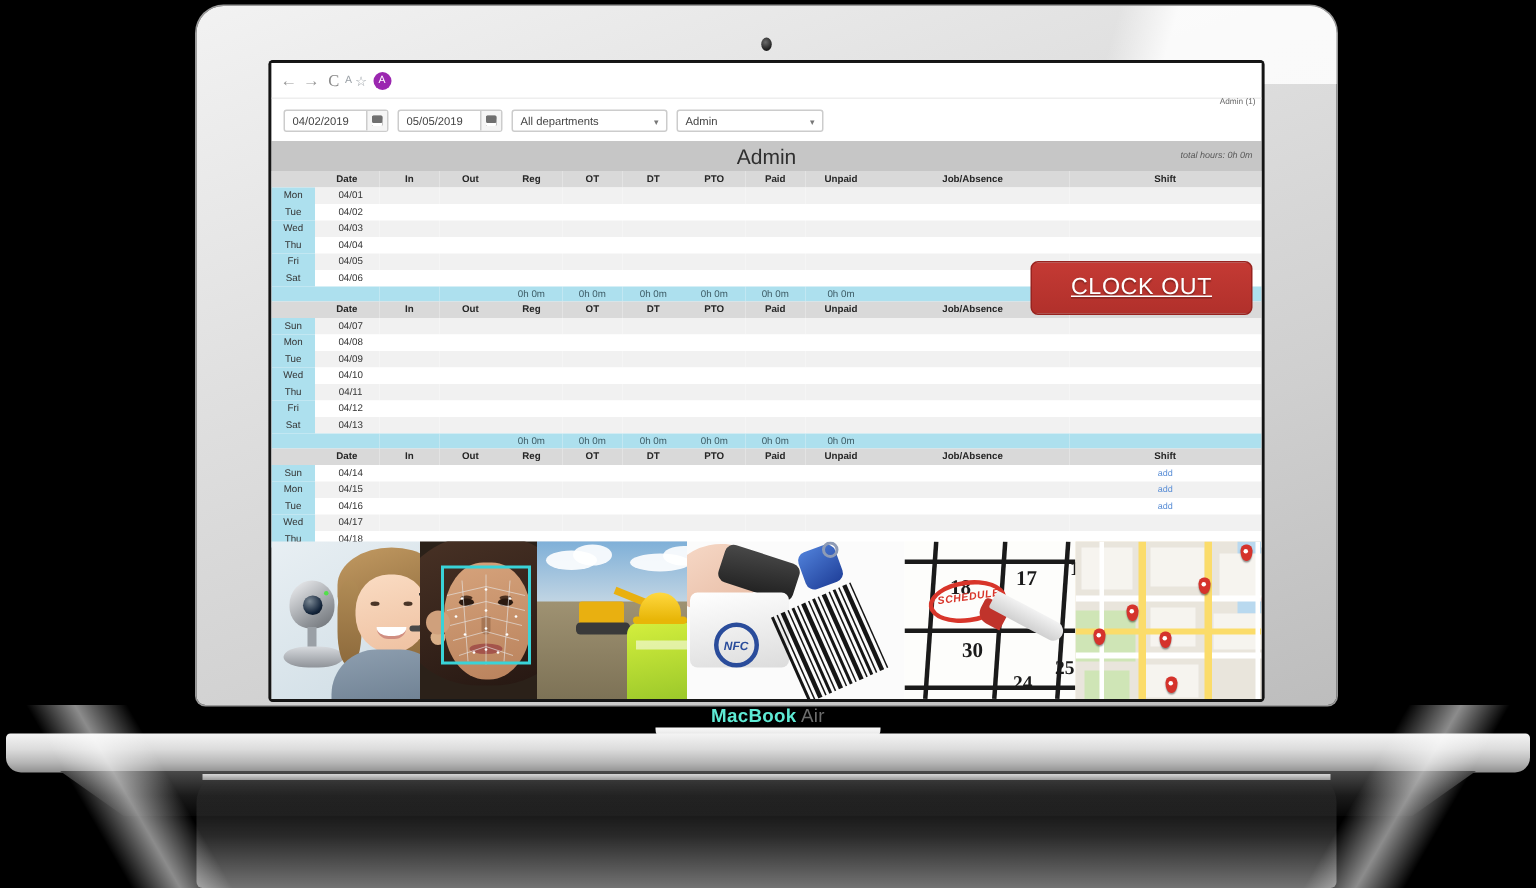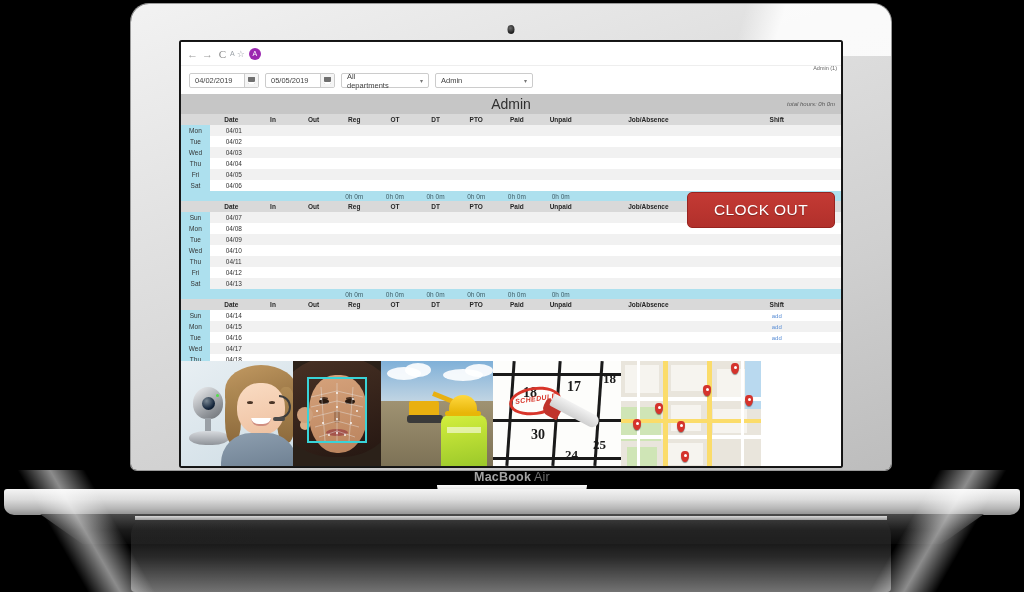--- a/index.html
+++ b/index.html
@@ -34,21 +34,21 @@
     position:absolute; left:48px; top:36px; width:664px; height:428px;
     background:#1b1b1b; border-radius:3px; padding:2px;
     box-shadow: inset 0 0 3px rgba(0,0,0,.8);
   }
   .screen { position:relative; width:100%; height:100%; background:#fff; overflow:hidden; }
 
   .macbook-label {
     position:absolute; left:0; right:0; top:470px; text-align:center;
     font-size:12.5px; color:#6d6d6d; letter-spacing:.2px;
   }
-  .macbook-label b { font-weight:700; color:#a3a3a3; }
+  .macbook-label b { font-weight:700; color:#5eead4; }
 
   .laptop-base {
     position:absolute; left:4px; top:489px; width:1016px; height:26px;
     background: linear-gradient(180deg, #f4f4f4 0%, #dcdcdc 40%, #b6b6b6 75%, #8f8f8f 100%);
     border-radius: 3px 3px 10px 10px;
   }
   .base-notch {
     position:absolute; left:50%; top:485px; transform:translateX(-50%);
     width:150px; height:10px; border-radius:0 0 9px 9px;
     background: linear-gradient(180deg,#fbfbfb,#cdcdcd);
@@ -114,21 +114,21 @@
                border-radius:2px; background:#fff; }
   .dateinput span.v { font-size:7.5px; color:#444; padding:0 5px; display:flex; align-items:center; width:54px; }
   .cal { width:14px; background:#f5f5f5; border-left:1px solid #ccc; display:flex;
          align-items:center; justify-content:center; }
   .cal i { display:block; width:7px; height:7px; background:#6f6f6f; border-radius:1px;
            box-shadow: inset 0 -2px 0 #fff, inset 0 2px 0 #6f6f6f; }
   .selectbox { height:15px; border:1px solid #ccc; border-radius:2px; background:#fff;
                display:flex; align-items:center; justify-content:space-between;
                font-size:7.5px; color:#444; padding:0 5px; }
   .selectbox .caret { font-size:6px; color:#777; }
-  .sel-dept { width:88px;gap:28px; }
+  .sel-dept { width:104px;gap:28px; }
   .sel-user { width:98px; }
 
   
   .titleband { position:relative; background:#c6c6c6; height:20px;
                display:flex; align-items:center; justify-content:center; }
   .titleband .t { font-size:14px; color:#2f2f2f; font-weight:400; }
   .titleband .tot { position:absolute; right:6px; font-size:6px; color:#585858; font-style:italic; }
 
   
   .tblwrap { position:relative; background:#fff; }
@@ -147,21 +147,21 @@
   a.addlink { color:#5b8fd6; text-decoration:none; font-size:6px; }
 
   
   .clockcol { position:absolute; right:6px; top:6px; width:148px; }
   .btn-clock { display:flex; align-items:center; justify-content:center;
                height:36px; border-radius:5px; color:#fff; font-size:15.5px;
                letter-spacing:.4px; font-weight:400; }
   .btn-in  { background:linear-gradient(180deg,#66bb5e,#4fae48); border:1px solid #3f9a39;
              text-shadow:0 1px 1px rgba(0,0,0,.25); }
   .btn-out { background:linear-gradient(180deg,#c43a34,#b1302b); border:1px solid #98231f;
-             margin-top:72px; text-shadow:0 1px 1px rgba(0,0,0,.3); }
+             margin-top:54px; text-shadow:0 1px 1px rgba(0,0,0,.3);text-decoration:underline; }
 
   
   .strip { position:absolute; left:0; bottom:0; width:100%; height:105px; display:flex; }
   .cell { position:relative; overflow:hidden; }
   .c1 { width:112px; background:linear-gradient(150deg,#e8eff3,#cfdde5); }
   .c2 { width:88px;  background:#2b2119; }
   .c3 { width:112px; background:linear-gradient(180deg,#8fb6d6 0%,#b9c5c1 45%,#9a8f72 100%); }
   .c4 { width:164px; background:#fbfbfb; }
   .c5 { width:128px; background:#fdfdfb; }
   .c6 { width:140px; background:#efe8d8; }
@@ -740,20 +740,46 @@
             <div class="exc-a"></div>
               <div class="exc-b"></div>
               <div class="exc-t"></div>
             <div class="worker"></div>
               <div class="vest-s"></div>
             <div class="helmet-b"></div>
               <div class="helmet"></div>
 
           </div>
 
+          <div class="cell c4">
+            <div class="hand"></div>
+            <div class="scanner"></div>
+            <div class="scanner2"></div>
+            <div class="nfc">NFC</div>
+            <div class="fob"></div>
+              <div class="fob-h"></div>
+            <div class="barcode">
+              <i style="left:0px;width:2px"></i>
+                <i style="left:4px;width:1px"></i>
+                <i style="left:7px;width:3px"></i>
+              <i style="left:12px;width:1px"></i>
+                <i style="left:15px;width:2px"></i>
+                <i style="left:19px;width:1px"></i>
+              <i style="left:22px;width:3px"></i>
+                <i style="left:27px;width:1px"></i>
+                <i style="left:30px;width:2px"></i>
+              <i style="left:34px;width:1px"></i>
+                <i style="left:37px;width:3px"></i>
+                <i style="left:42px;width:1px"></i>
+              <i style="left:45px;width:2px"></i>
+                <i style="left:49px;width:1px"></i>
+                <i style="left:52px;width:3px"></i>
+              <i style="left:57px;width:1px"></i>
+            </div>
+          </div>
 
           <div class="cell c5">
             <div class="calbg"></div>
             <div class="calline" style="left:0;top:12px;width:100%;height:3px;"></div>
             <div class="calline" style="left:0;top:58px;width:100%;height:3px;"></div>
             <div class="calline" style="left:0;bottom:6px;width:100%;height:3px;"></div>
             <div class="calline" style="left:16px;top:0;width:3px;height:100%;transform:rotate(4deg);"></div>
             <div class="calline" style="left:62px;top:0;width:3px;height:100%;transform:rotate(4deg);"></div>
             <div class="calline" style="left:104px;top:0;width:3px;height:100%;transform:rotate(4deg);"></div>
             <div class="calnum" style="left:30px;top:24px;font-size:14px">18</div>

